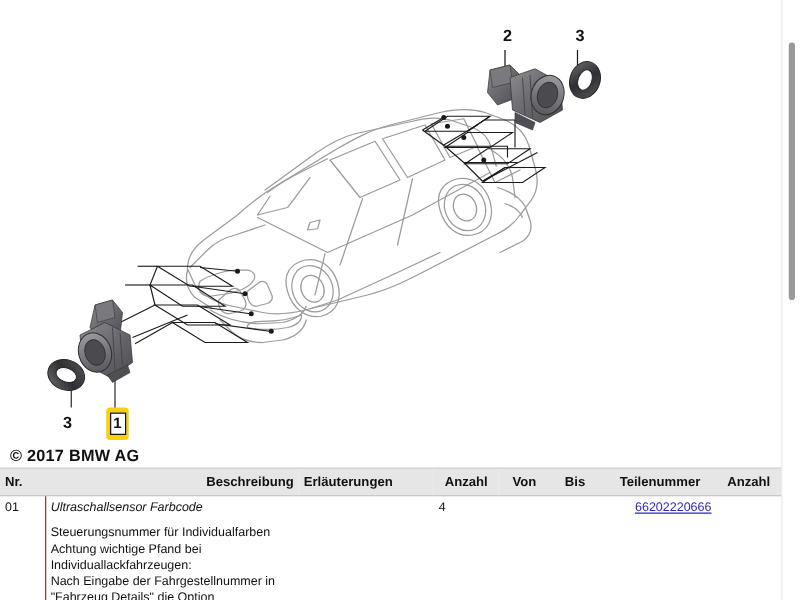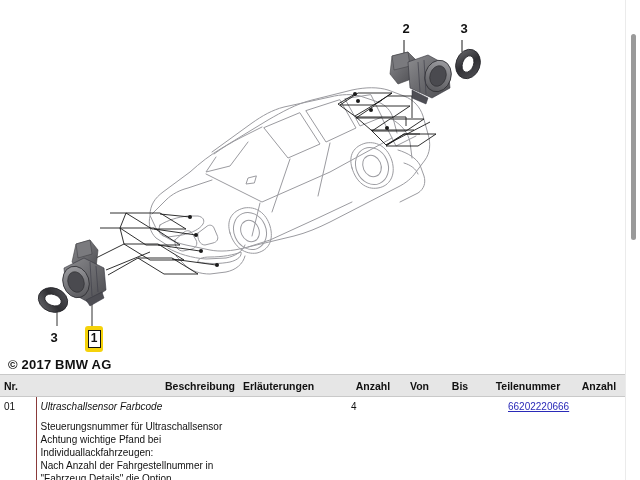--- a/index.html
+++ b/index.html
@@ -429,24 +429,24 @@
           <th class="col-preis">Anzahl</th>
           <th class="col-erg">Ergänzungen</th>
         </tr>
       </thead>
       <tbody>
         <tr>
           <td class="col-nr">01</td>
           <td class="col-besch">
             <p class="desc-title">Ultraschallsensor Farbcode</p>
             <div class="desc-body">
-              <div>Steuerungsnummer für Ultraschallsensor</div>
+              <div>Steuerungsnummer für Individualfarben</div>
               <div>Achtung wichtige Pfand bei</div>
               <div>Individuallackfahrzeugen:</div>
-              <div>Nach Anzahl der Fahrgestellnummer in</div>
+              <div>Nach Eingabe der Fahrgestellnummer in</div>
               <div>"Fahrzeug Details" die Option</div>
 
             </div>
           </td>
           <td class="col-erl"></td>
           <td class="col-anzahl">4</td>
           <td class="col-von"></td>
           <td class="col-bis"></td>
           <td class="col-teil">
             <span class="part-link">66202220666</span>

